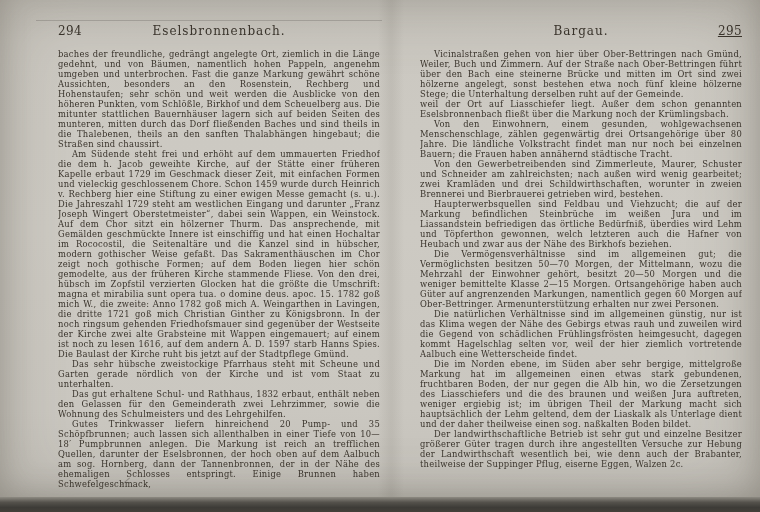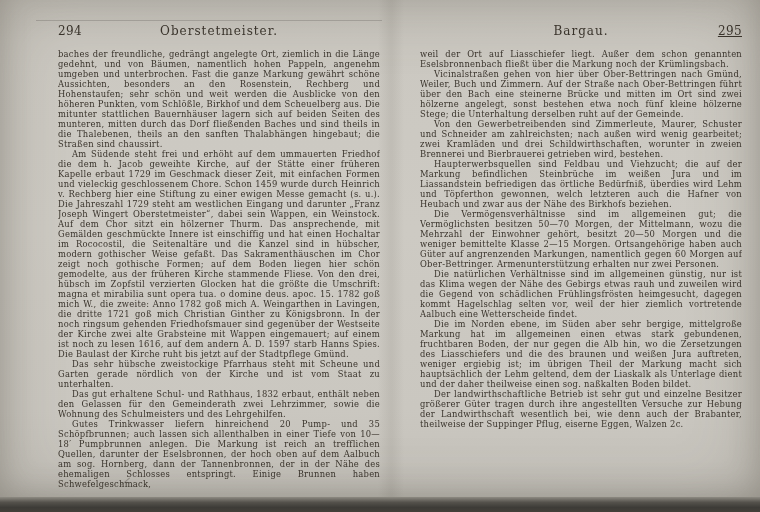--- a/index.html
+++ b/index.html
@@ -56,41 +56,42 @@
   .body p.para.ind{text-indent:14px;}
 </style>
 </head>
 <body>
 
 <div class="scan">
 
   <div class="page left">
     <div class="pagehead">
       <span class="pn num">294</span>
-      <span class="rt">Oberstetmeister.</span>
+      <span class="rt">Eselsbronnenbach.</span>
       <span class="pn"></span>
     </div>
     <div class="body">
         <p class="para">baches der freundliche, gedrängt angelegte Ort, ziemlich in die Länge gedehnt, und von Bäumen, namentlich hohen Pappeln, angenehm umgeben und unterbrochen. Fast die ganze Markung gewährt schöne Aussichten, besonders an den Rosenstein, Rechberg und Hohenstaufen; sehr schön und weit werden die Ausblicke von den höheren Punkten, vom Schlößle, Birkhof und dem Scheuelberg aus. Die mitunter stattlichen Bauernhäuser lagern sich auf beiden Seiten des munteren, mitten durch das Dorf fließenden Baches und sind theils in die Thalebenen, theils an den sanften Thalabhängen hingebaut; die Straßen sind chaussirt.</p>
         <p class="para ind">Am Südende steht frei und erhöht auf dem ummauerten Friedhof die dem h. Jacob geweihte Kirche, auf der Stätte einer früheren Kapelle erbaut 1729 im Geschmack dieser Zeit, mit einfachen Formen und vieleckig geschlossenem Chore. Schon 1459 wurde durch Heinrich v. Rechberg hier eine Stiftung zu einer ewigen Messe gemacht (s. u.). Die Jahreszahl 1729 steht am westlichen Eingang und darunter „Franz Joseph Wingert Oberstetmeister“, dabei sein Wappen, ein Weinstock. Auf dem Chor sitzt ein hölzerner Thurm. Das ansprechende, mit Gemälden geschmückte Innere ist einschiffig und hat einen Hochaltar im Rococostil, die Seitenaltäre und die Kanzel sind in hübscher, modern gothischer Weise gefaßt. Das Sakramenthäuschen im Chor zeigt noch gothische Formen; auf dem Boden liegen hier schön gemodelte, aus der früheren Kirche stammende Fliese. Von den drei, hübsch im Zopfstil verzierten Glocken hat die größte die Umschrift: magna et mirabilia sunt opera tua. o domine deus. apoc. 15. 1782 goß mich W., die zweite: Anno 1782 goß mich A. Weingarthen in Lavingen, die dritte 1721 goß mich Christian Ginther zu Königsbronn. In der noch ringsum gehenden Friedhofsmauer sind gegenüber der Westseite der Kirche zwei alte Grabsteine mit Wappen eingemauert; auf einem ist noch zu lesen 1616, auf dem andern A. D. 1597 starb Hanns Spies. Die Baulast der Kirche ruht bis jetzt auf der Stadtpflege Gmünd.</p>
         <p class="para ind">Das sehr hübsche zweistockige Pfarrhaus steht mit Scheune und Garten gerade nördlich von der Kirche und ist vom Staat zu unterhalten.</p>
         <p class="para ind">Das gut erhaltene Schul- und Rathhaus, 1832 erbaut, enthält neben den Gelassen für den Gemeinderath zwei Lehrzimmer, sowie die Wohnung des Schulmeisters und des Lehrgehilfen.</p>
         <p class="para ind">Gutes Trinkwasser liefern hinreichend 20 Pump- und 35 Schöpfbrunnen; auch lassen sich allenthalben in einer Tiefe von 10—18′ Pumpbrunnen anlegen. Die Markung ist reich an trefflichen Quellen, darunter der Eselsbronnen, der hoch oben auf dem Aalbuch am sog. Hornberg, dann der Tannenbronnen, der in der Nähe des ehemaligen Schlosses entspringt. Einige Brunnen haben Schwefelgeschmack,</p>
       </div>
   </div>
 
   <div class="page right">
     <div class="pagehead">
       <span class="pn"></span>
       <span class="rt">Bargau.</span>
       <span class="pn num">295</span>
     </div>
     <div class="body">
+        <p class="para ind">Vicinalstraßen gehen von hier über Ober-Bettringen nach Gmünd, Weiler, Buch und Zimmern. Auf der Straße nach Ober-Bettringen führt über den Bach eine steinerne Brücke und mitten im Ort sind zwei hölzerne angelegt, sonst bestehen etwa noch fünf kleine hölzerne Stege; die Unterhaltung derselben ruht auf der Gemeinde.</p>
         <p class="para">weil der Ort auf Liasschiefer liegt. Außer dem schon genannten Eselsbronnenbach fließt über die Markung noch der Krümlingsbach.</p>
-        <p class="para ind">Vicinalstraßen gehen von hier über Ober-Bettringen nach Gmünd, Weiler, Buch und Zimmern. Auf der Straße nach Ober-Bettringen führt über den Bach eine steinerne Brücke und mitten im Ort sind zwei hölzerne angelegt, sonst bestehen etwa noch fünf kleine hölzerne Stege; die Unterhaltung derselben ruht auf der Gemeinde.</p>
+        <p class="para ind">Von den Einwohnern, einem gesunden, wohlgewachsenen Menschenschlage, zählen gegenwärtig drei Ortsangehörige über 80 Jahre. Die ländliche Volkstracht findet man nur noch bei einzelnen Bauern; die Frauen haben annähernd städtische Tracht.</p>
         <p class="para ind">Von den Gewerbetreibenden sind Zimmerleute, Maurer, Schuster und Schneider am zahlreichsten; nach außen wird wenig gearbeitet; zwei Kramläden und drei Schildwirthschaften, worunter in zweien Brennerei und Bierbrauerei getrieben wird, bestehen.</p>
         <p class="para ind">Haupterwerbsquellen sind Feldbau und Viehzucht; die auf der Markung befindlichen Steinbrüche im weißen Jura und im Liassandstein befriedigen das örtliche Bedürfniß, überdies wird Lehm und Töpferthon gewonnen, welch letzteren auch die Hafner von Heubach und zwar aus der Nähe des Birkhofs beziehen.</p>
         <p class="para ind">Die Vermögensverhältnisse sind im allgemeinen gut; die Vermöglichsten besitzen 50—70 Morgen, der Mittelmann, wozu die Mehrzahl der Einwohner gehört, besitzt 20—50 Morgen und die weniger bemittelte Klasse 2—15 Morgen. Ortsangehörige haben auch Güter auf angrenzenden Markungen, namentlich gegen 60 Morgen auf Ober-Bettringer. Armenunterstützung erhalten nur zwei Personen.</p>
         <p class="para ind">Die natürlichen Verhältnisse sind im allgemeinen günstig, nur ist das Klima wegen der Nähe des Gebirgs etwas rauh und zuweilen wird die Gegend von schädlichen Frühlingsfrösten heimgesucht, dagegen kommt Hagelschlag selten vor, weil der hier ziemlich vortretende Aalbuch eine Wetterscheide findet.</p>
         <p class="para ind">Die im Norden ebene, im Süden aber sehr bergige, mittelgroße Markung hat im allgemeinen einen etwas stark gebundenen, fruchtbaren Boden, der nur gegen die Alb hin, wo die Zersetzungen des Liasschiefers und die des braunen und weißen Jura auftreten, weniger ergiebig ist; im übrigen Theil der Markung macht sich hauptsächlich der Lehm geltend, dem der Liaskalk als Unterlage dient und der daher theilweise einen sog. naßkalten Boden bildet.</p>
         <p class="para ind">Der landwirthschaftliche Betrieb ist sehr gut und einzelne Besitzer größerer Güter tragen durch ihre angestellten Versuche zur Hebung der Landwirthschaft wesentlich bei, wie denn auch der Brabanter, theilweise der Suppinger Pflug, eiserne Eggen, Walzen 2c.</p>
       </div>
   </div>
 
   <div class="gutter"></div>

